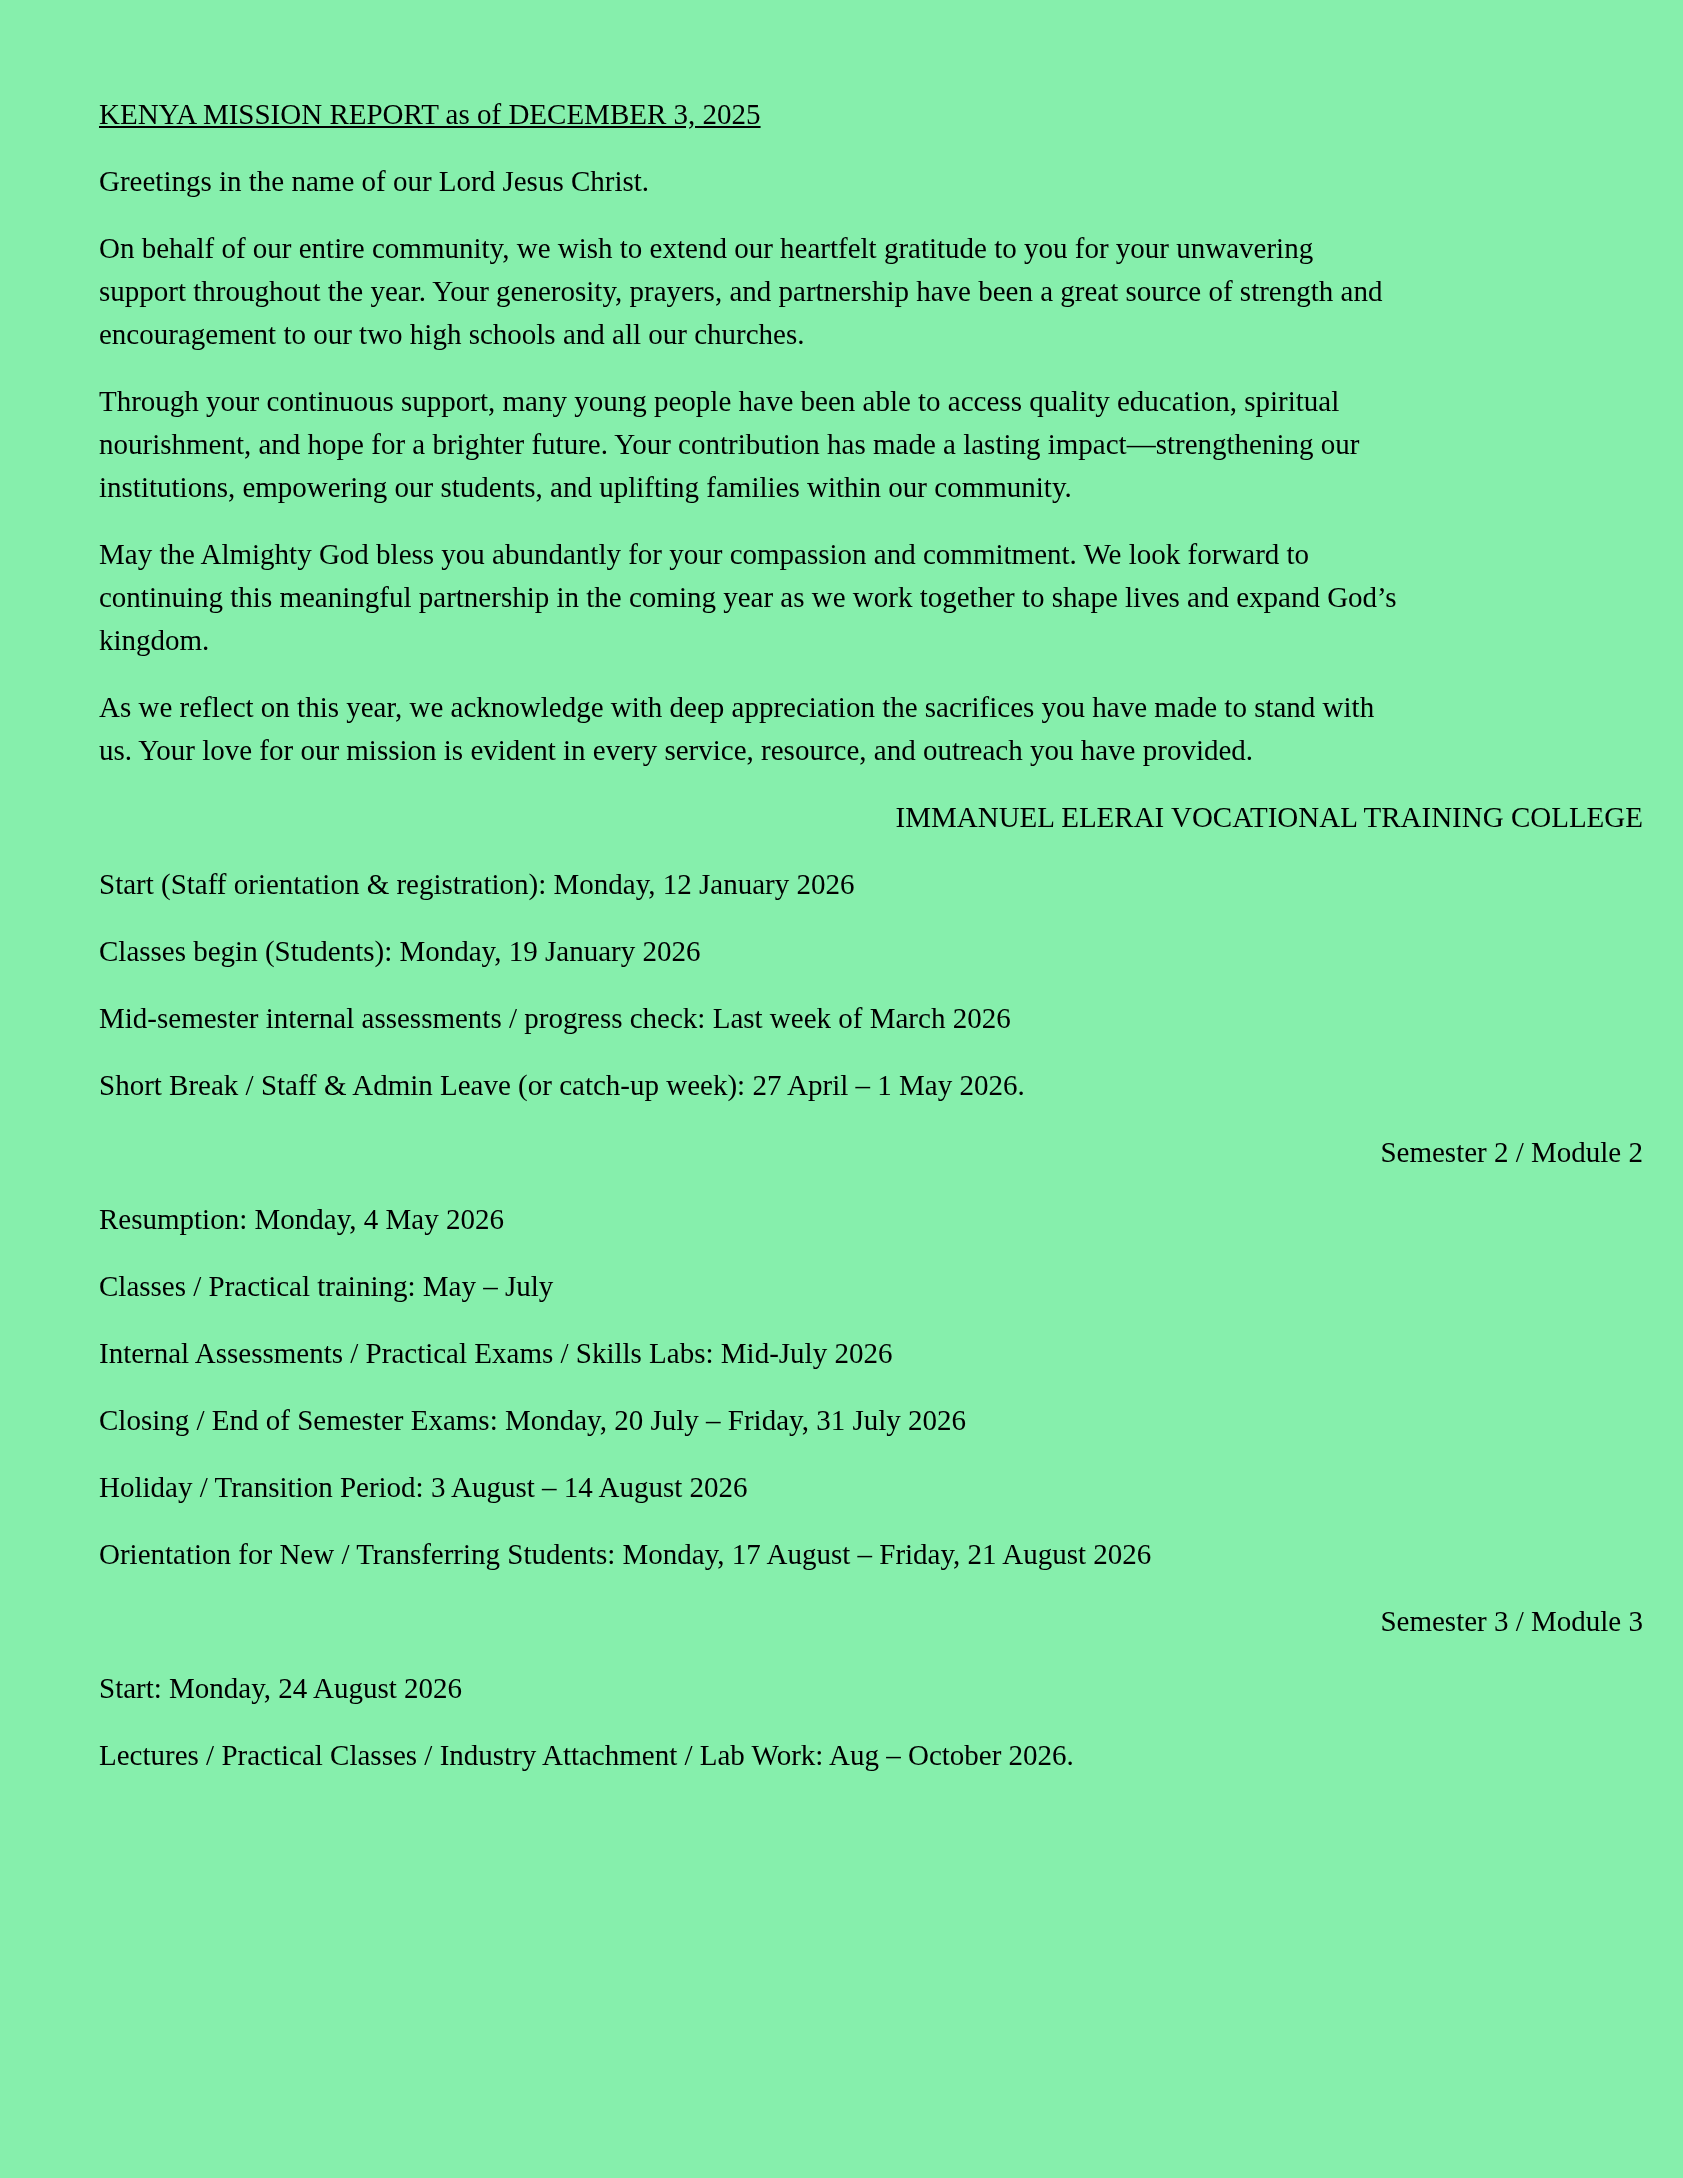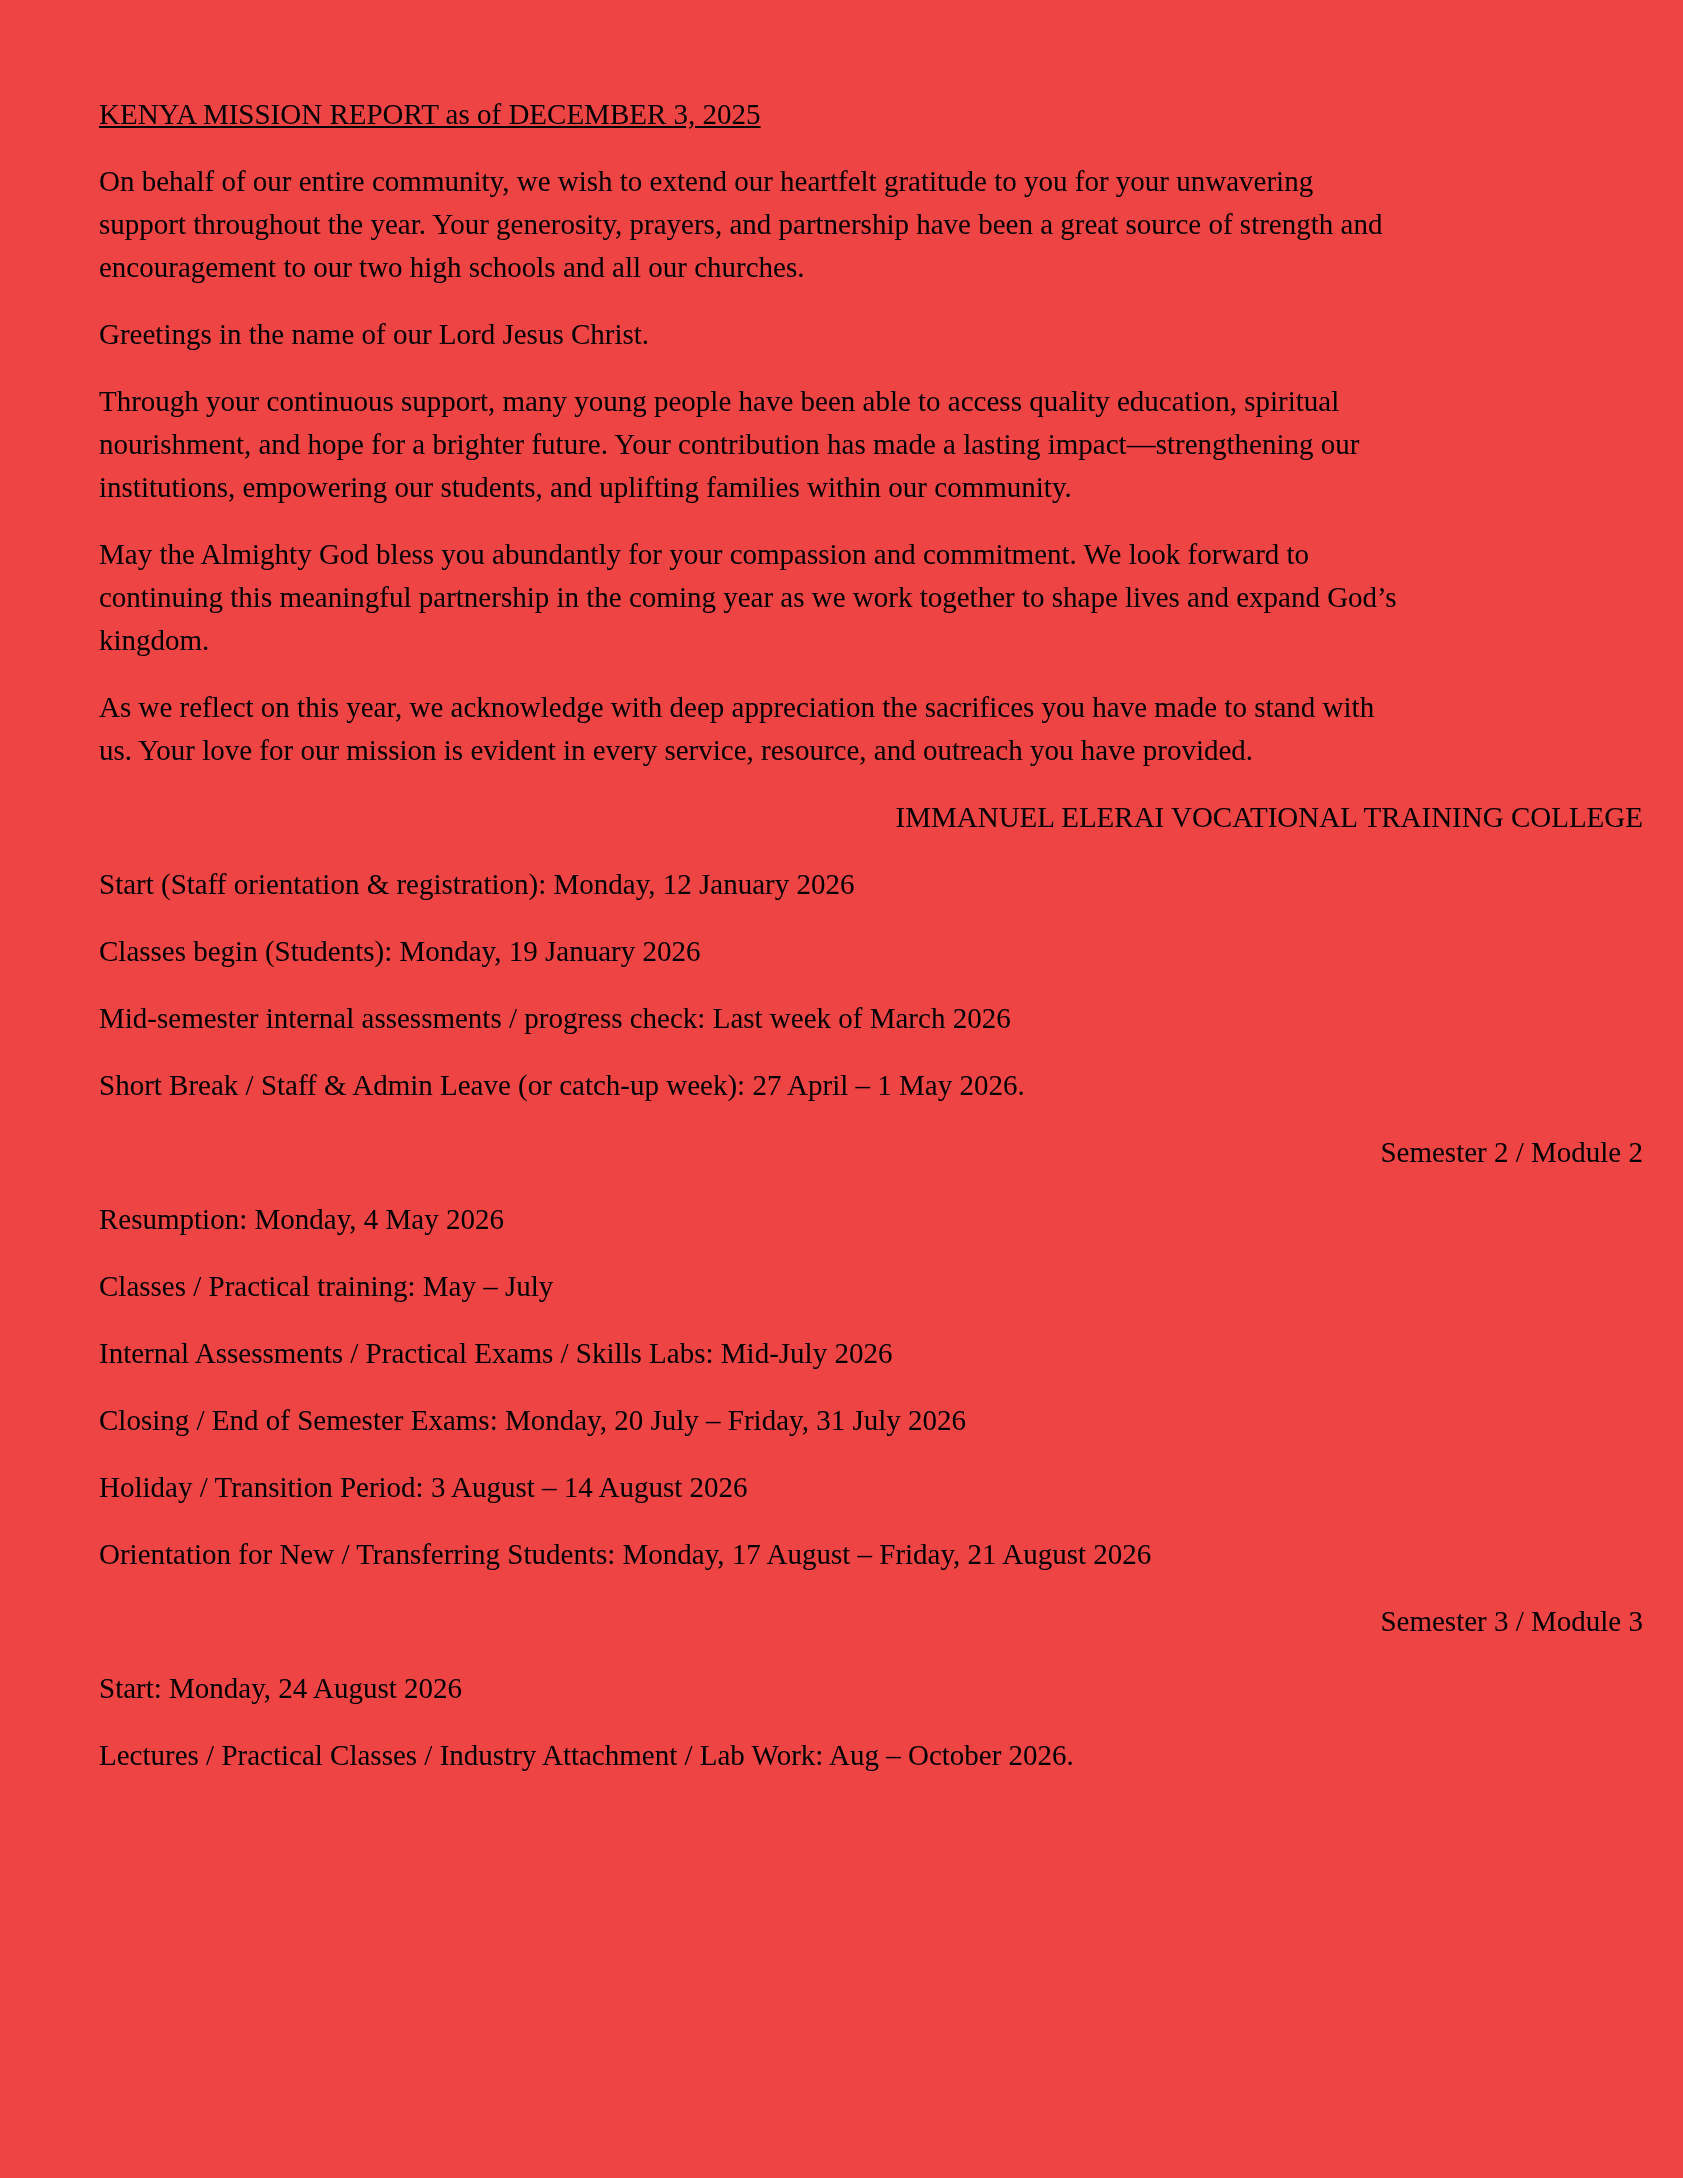--- a/index.html
+++ b/index.html
@@ -12,21 +12,21 @@
     height: 2178px;
     color: #000000;
     font-family: "Liberation Serif", "DejaVu Serif", serif;
     overflow: hidden;
   }
   .page {
     box-sizing: border-box;
     width: 1683px;
     height: 2178px;
     padding: 93px 40px 0 99px;
-    background: #ef4444;
+    background: #86efac;
   }
   .page p {
     margin: 0 0 24px 0;
     font-size: 29px;
     line-height: 43px;
     white-space: pre-line;
     font-weight: normal;
   }
   .doc-title {
     text-decoration: underline;
@@ -36,25 +36,25 @@
     text-align: right;
   }
 </style>
 </head>
 <body>
 
 <div class="page">
 
   <p class="doc-title">KENYA MISSION REPORT as of DECEMBER 3, 2025</p>
 
+  <p>Greetings in the name of our Lord Jesus Christ.</p>
+
   <p>On behalf of our entire community, we wish to extend our heartfelt gratitude to you for your unwavering
 support throughout the year. Your generosity, prayers, and partnership have been a great source of strength and
 encouragement to our two high schools and all our churches.</p>
-
-  <p>Greetings in the name of our Lord Jesus Christ.</p>
   <p>Through your continuous support, many young people have been able to access quality education, spiritual
 nourishment, and hope for a brighter future. Your contribution has made a lasting impact—strengthening our
 institutions, empowering our students, and uplifting families within our community.</p>
   <p>May the Almighty God bless you abundantly for your compassion and commitment. We look forward to
 continuing this meaningful partnership in the coming year as we work together to shape lives and expand God’s
 kingdom.</p>
   <p>As we reflect on this year, we acknowledge with deep appreciation the sacrifices you have made to stand with
 us. Your love for our mission is evident in every service, resource, and outreach you have provided.</p>
 
 

